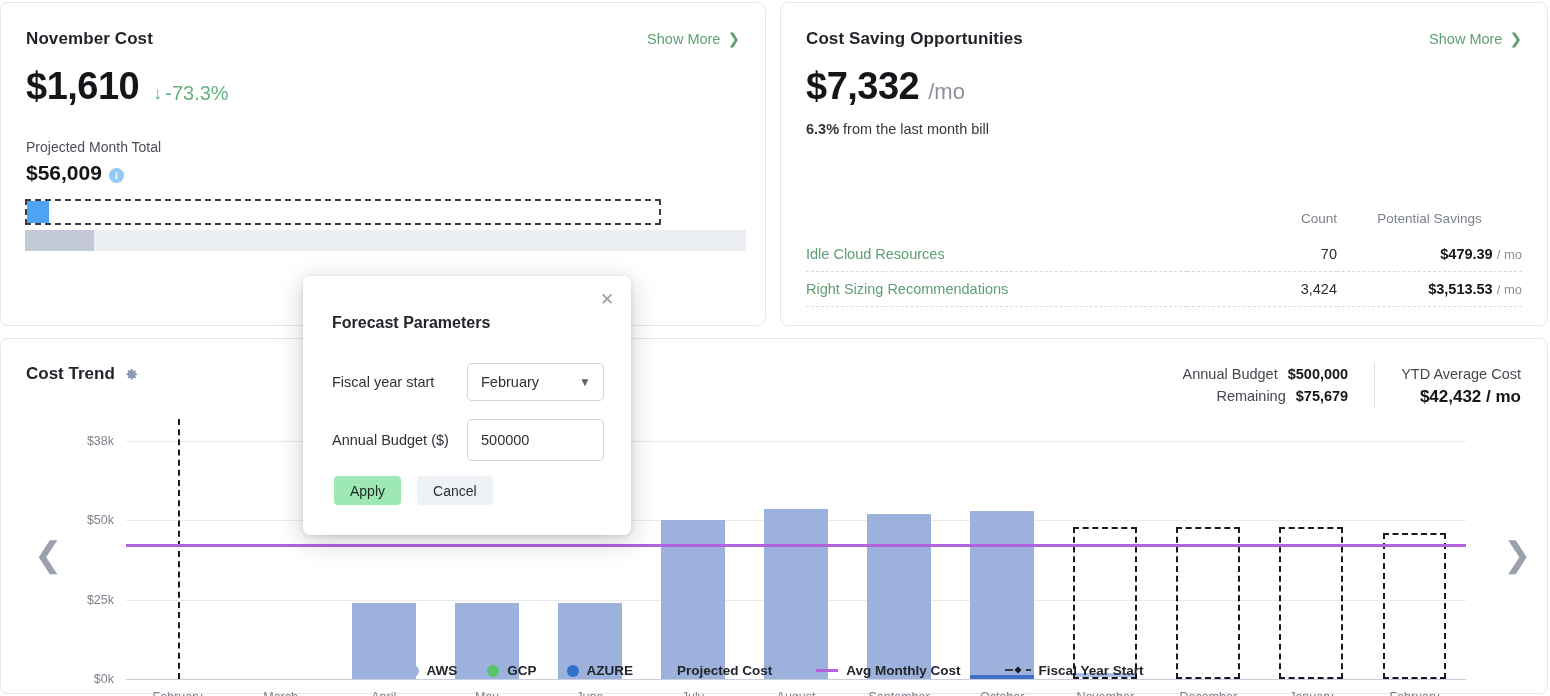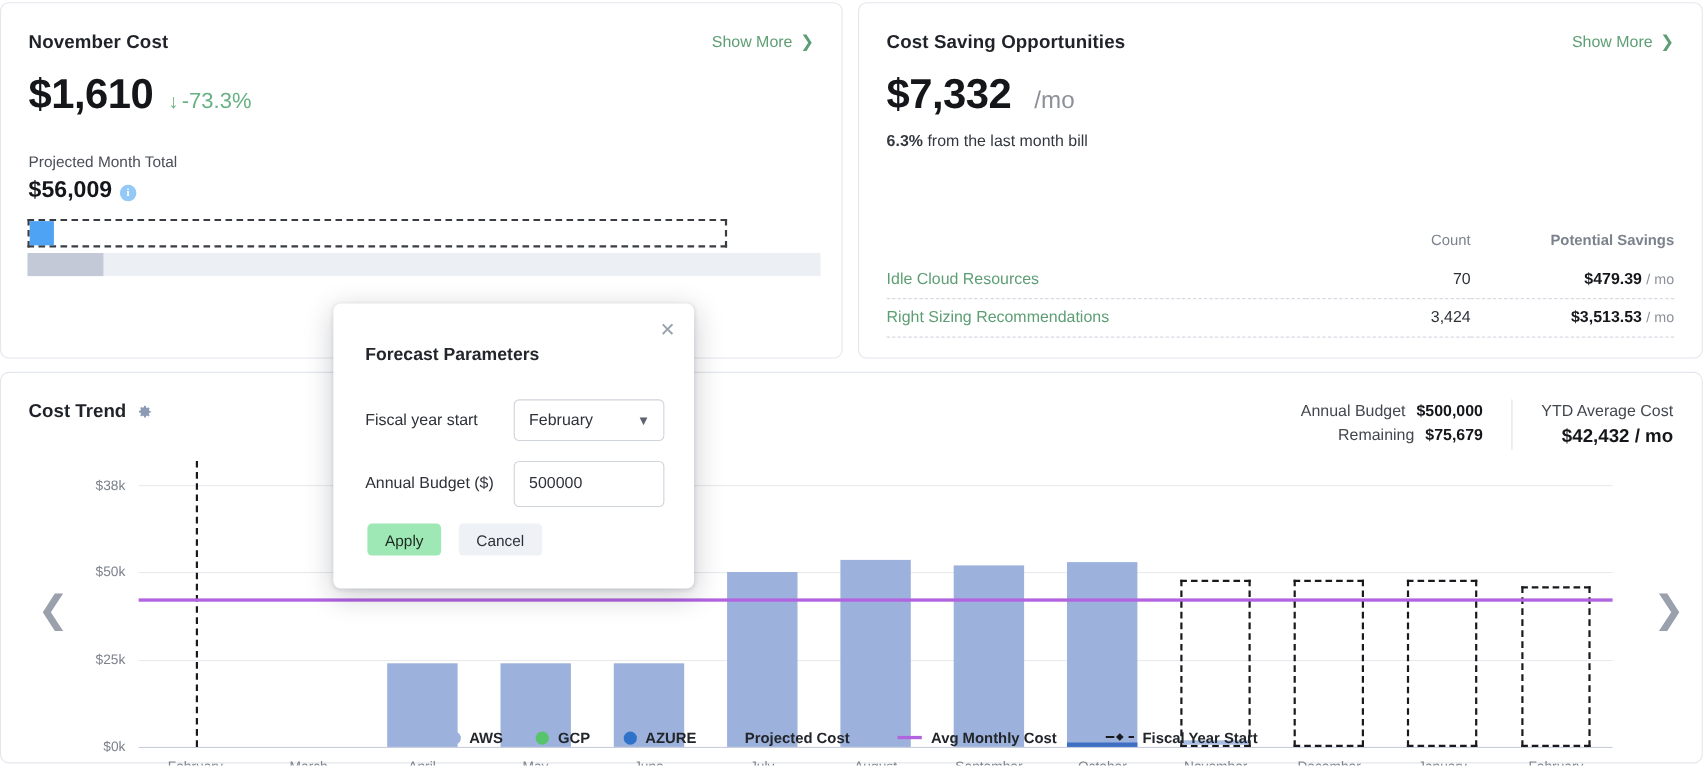--- a/index.html
+++ b/index.html
@@ -82,34 +82,34 @@
 
   .legend-rows { position: absolute; left: 24px; top: 264px; }
   .legend-row { display: flex; align-items: center; gap: 10px; height: 22px; font-size: 13.5px; color: #3b3f47; }
   .legend-sq { width: 11px; height: 11px; border-radius: 1px; flex: none; }
 
   
   .savings-big {
     position: absolute; left: 25px; top: 62px; display: flex; align-items: baseline; gap: 9px;
   }
   .savings-big .num { font-size: 38px; font-weight: bold; letter-spacing: -.5px; color: #14161a; }
-  .savings-big .per { font-size: 22px; color: #8c9199; margin-left: 12px; }
+  .savings-big .per { font-size: 22px; color: #8c9199; }
   .savings-sub {
     position: absolute; left: 25px; top: 118px; font-size: 14.5px; color: #33373e;
   }
   .savings-sub b { font-weight: bold; }
 
   .sav-table { position: absolute; left: 25px; right: 25px; top: 208px; }
   .sav-table table { width: 100%; border-collapse: collapse; }
   .sav-table th {
     font-weight: 400; font-size: 13.5px; color: #7c828c; padding: 0 0 11px 0;
   }
   .sav-table th.c-name { text-align: left; }
   .sav-table th.c-count { text-align: right; width: 150px; }
-  .sav-table th.c-save { text-align: right; width: 185px; font-weight: bold; }
+  .sav-table th.c-save { width: 185px; }
   .sav-table td {
     padding: 9px 0 9px 0; font-size: 14.5px;
     border-bottom: 1px dashed #d6dae1;
   }
   .sav-table td.c-name { text-align: left; color: #5d9e74; cursor: pointer; }
   .sav-table td.c-count { text-align: right; color: #2b2f36; }
   .sav-table td.c-save { text-align: right; color: #14161a; }
   .sav-table td.c-save b { font-weight: bold; }
   .sav-table td.c-save .mo { color: #8c9199; font-weight: 400; font-size: 13px; }
 

